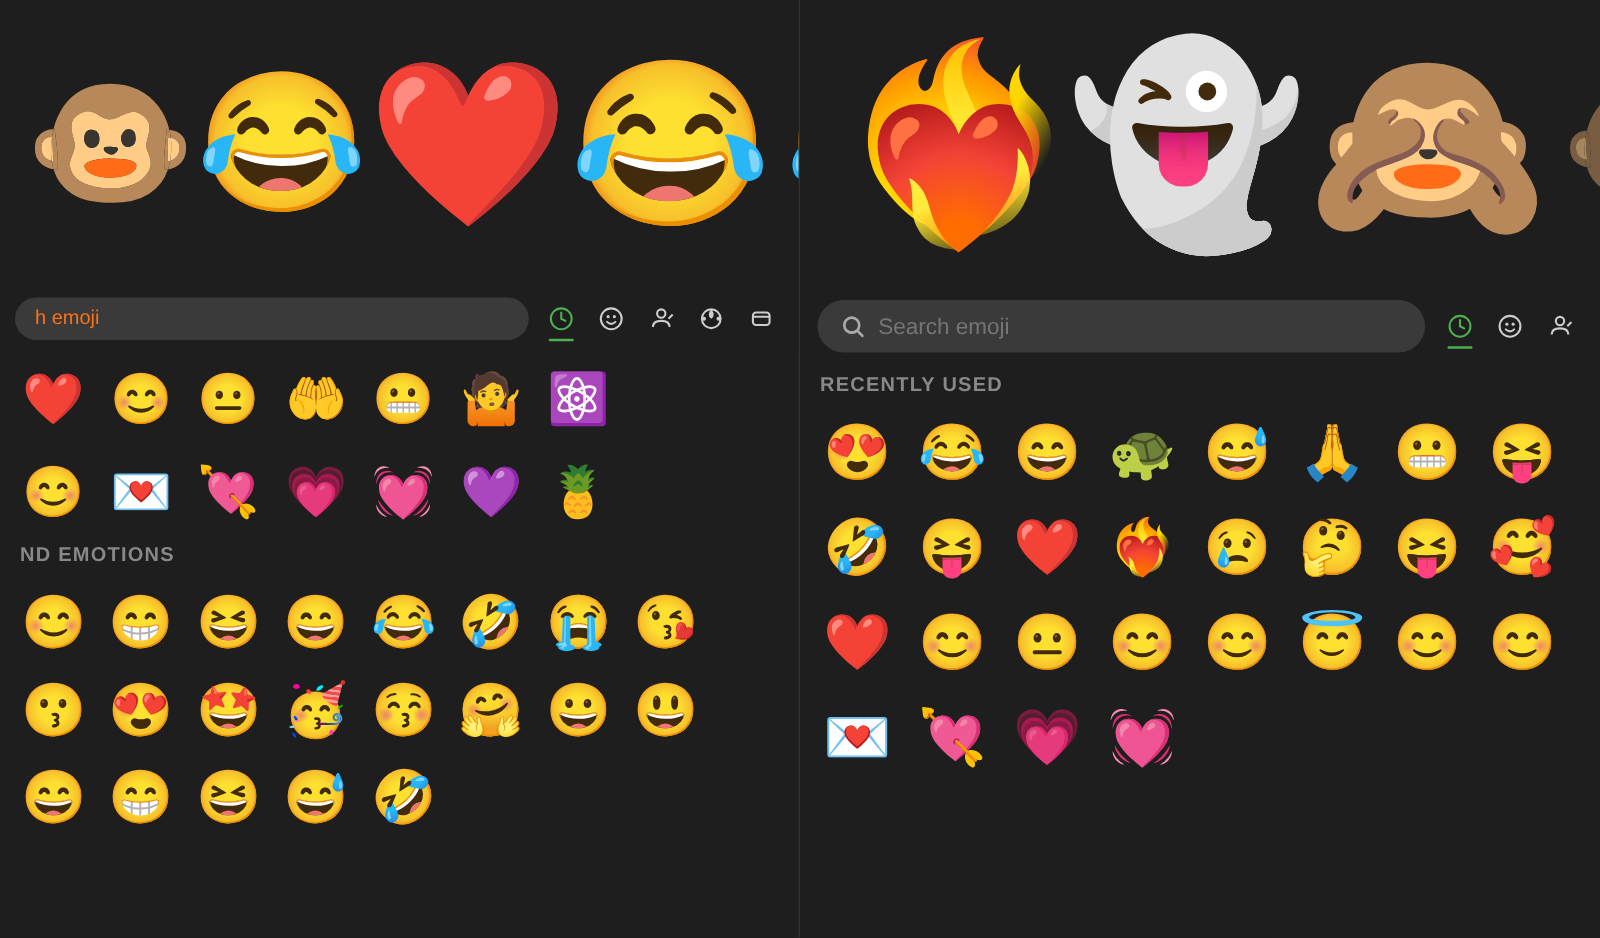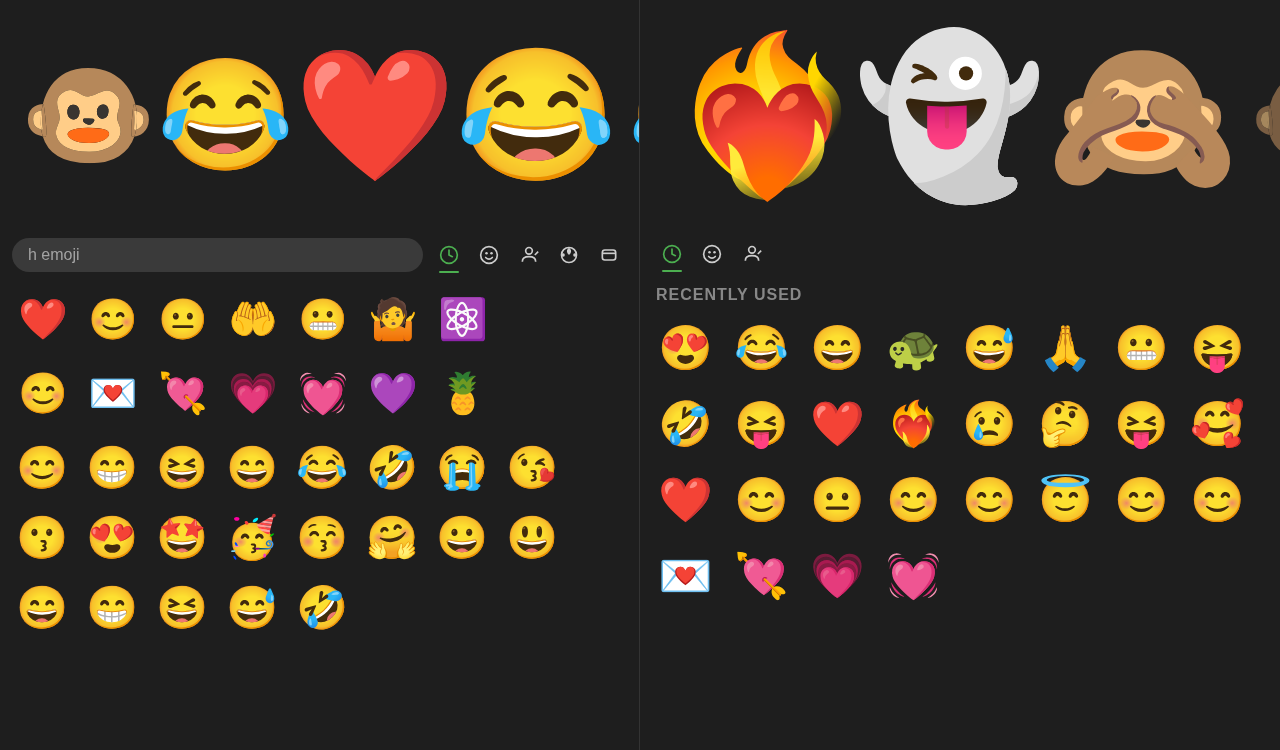--- a/index.html
+++ b/index.html
@@ -61,21 +61,21 @@
       display: flex;
       align-items: center;
       padding: 8px 16px;
       gap: 8px;
     }
 
     .search-input-wrap input {
       background: transparent;
       border: none;
       outline: none;
-      color: #a3a3a3;
+      color: #f97316;
       font-size: 16px;
       width: 100%;
     }
 
     .category-icons {
       display: flex;
       align-items: center;
       gap: 12px;
       padding: 0 4px;
     }
@@ -291,20 +291,21 @@
     <div class="top-row-special">
       <div class="emoji-cell">😊</div>
       <div class="emoji-cell">💌</div>
       <div class="emoji-cell">💘</div>
       <div class="emoji-cell">💗</div>
       <div class="emoji-cell">💓</div>
       <div class="emoji-cell">💜</div>
       <div class="emoji-cell">🍍</div>
     </div>
 
+    <div class="section-label">ND EMOTIONS</div>
 
     <div class="emoji-grid">
       <div class="emoji-cell">😊</div>
       <div class="emoji-cell">😁</div>
       <div class="emoji-cell">😆</div>
       <div class="emoji-cell">😄</div>
       <div class="emoji-cell">😂</div>
       <div class="emoji-cell">🤣</div>
       <div class="emoji-cell">😭</div>
       <div class="emoji-cell">😘</div>
@@ -328,20 +329,27 @@
 <div class="panel panel-right">
 
   <div class="big-emoji-row" style="justify-content: flex-start; gap: 5px;">
     <span class="big-emoji" style="font-size:155px; margin-left: 10px;">❤️‍🔥</span>
     <span class="big-emoji" style="font-size:155px; position:relative; left:-15px">👻</span>
     <span class="big-emoji" style="font-size:155px; position:relative; left:-20px">🙈</span>
     <span class="big-emoji" style="font-size:100px; position:relative; left:-15px; opacity:0.6">🐵</span>
   </div>
 
   <div class="search-bar-row-right">
+    <div class="search-input-wrap-right">
+      <svg width="22" height="22" viewBox="0 0 24 24">
+        <circle cx="11" cy="11" r="7" stroke="#aaa" stroke-width="2.5" fill="none"></circle>
+        <line x1="16.5" y1="16.5" x2="21" y2="21" stroke="#aaa" stroke-width="2.5" stroke-linecap="round"></line>
+      </svg>
+      <input type="text" placeholder="Search emoji" style="">
+    </div>
     <div class="category-icons">
 
       <div class="cat-icon active-cat">
         <svg viewBox="0 0 24 24">
           <circle cx="12" cy="12" r="10" stroke="#4caf50" stroke-width="2" fill="none"></circle>
           <path d="M12 6v6l4 2" stroke="#4caf50" stroke-width="2" fill="none" stroke-linecap="round"></path>
         </svg>
       </div>
 
       <div class="cat-icon">

